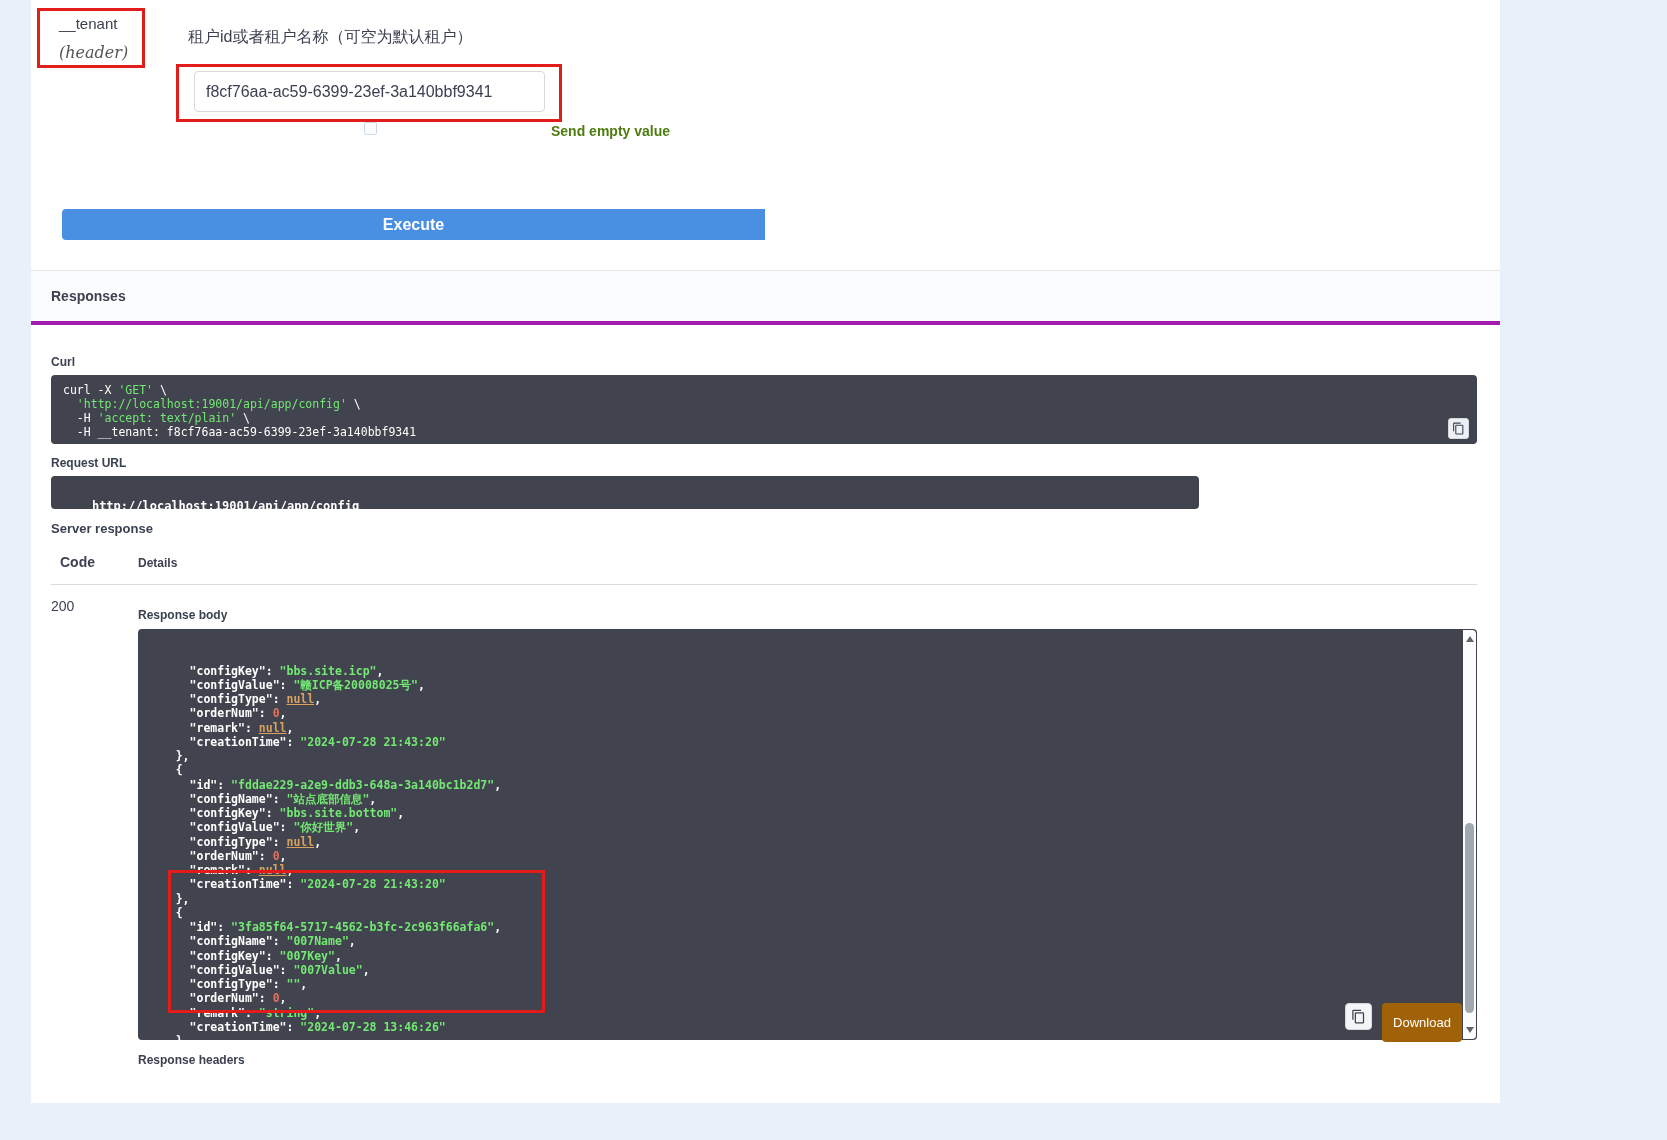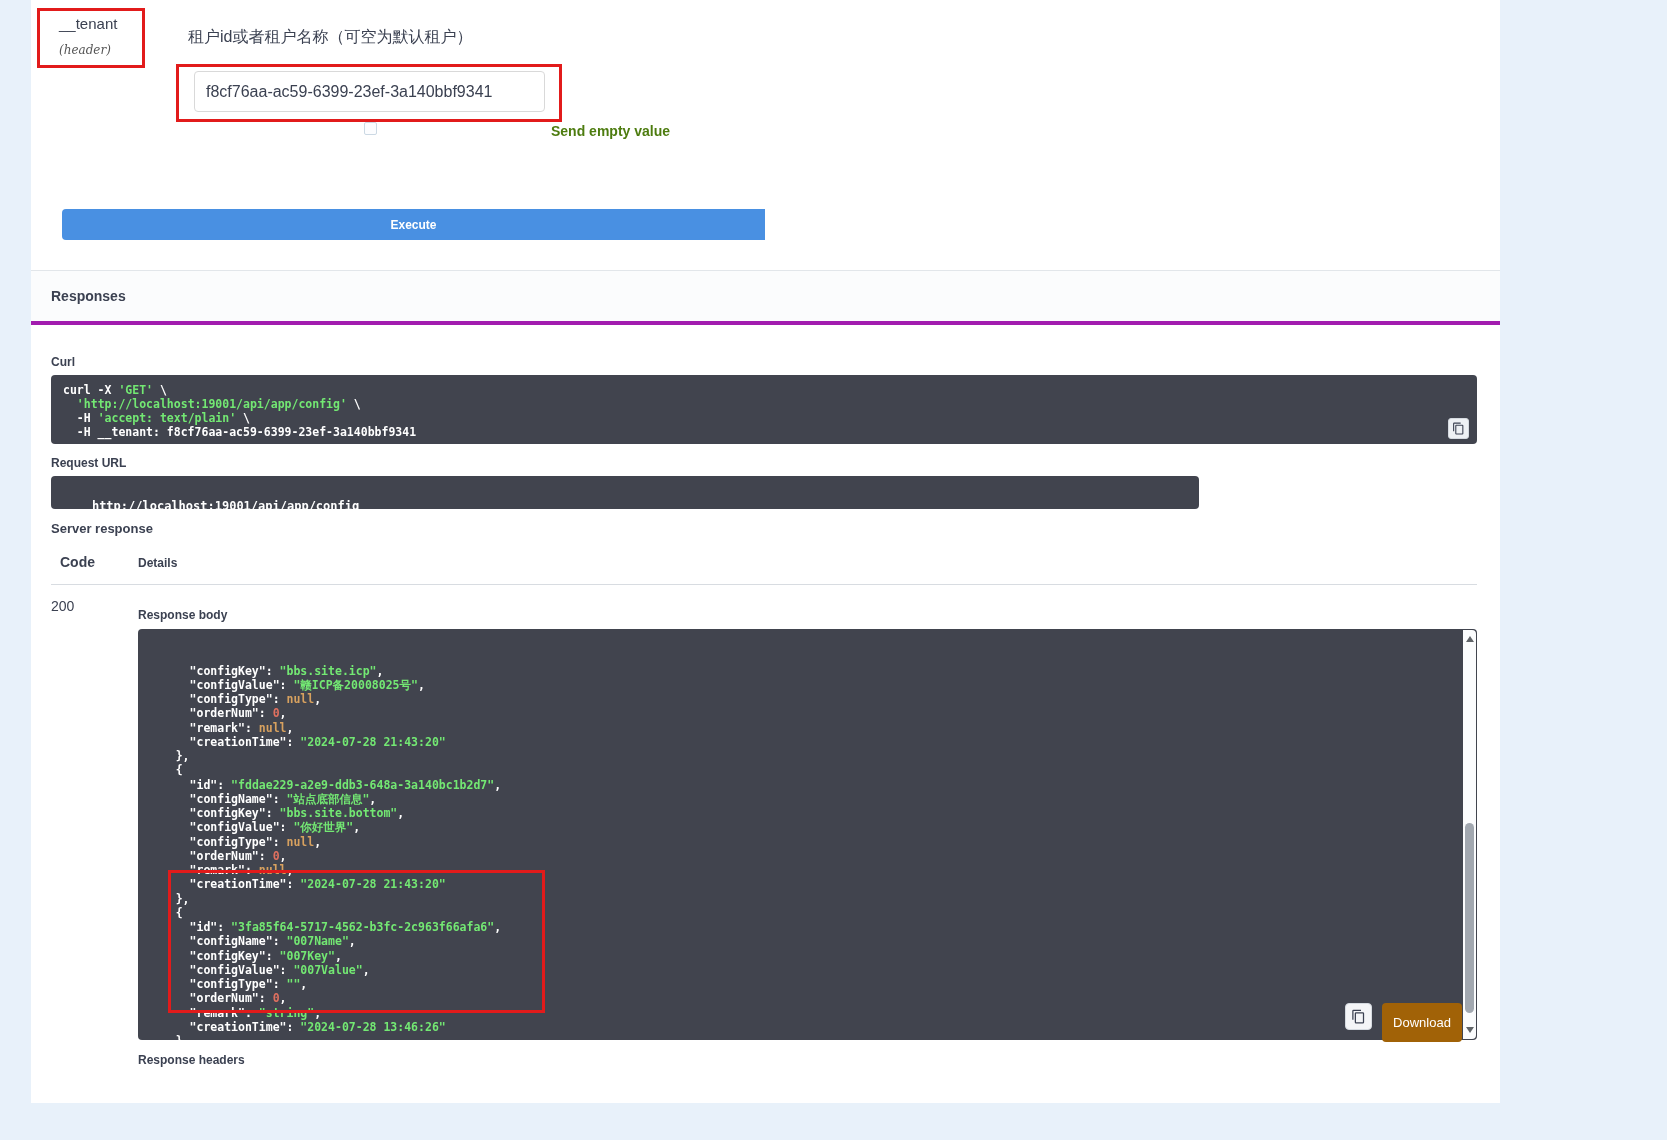--- a/index.html
+++ b/index.html
@@ -16,56 +16,56 @@
   body{font-family:"Liberation Sans",sans-serif;background:#e8f1fa;}
   .page{position:relative;width:1667px;height:1140px;background:#e8f1fa;overflow:hidden;}
   .panel{position:absolute;left:31px;top:0;width:1469px;height:1103px;background:#ffffff;}
 
   .hl-box{position:absolute;border:3px solid var(--red);background:transparent;z-index:20;pointer-events:none;}
   .hl-tenant{left:37px;top:8px;width:108px;height:60px;}
   .hl-input{left:176px;top:64px;width:386px;height:58px;}
   .hl-response{left:168px;top:870px;width:377px;height:143px;}
 
   .param-name{position:absolute;left:19px;top:4px;font-size:15px;color:var(--ink);}
-  .param-in{position:absolute;left:19px;top:32px;font-family:"DejaVu Serif",serif;font-style:italic;font-size:12px;color:#555;}
+  .param-in{position:absolute;left:19px;top:32px;font-family:"DejaVu Serif",serif;font-style:italic;font-size:16px;color:#555;}
   .param-desc{position:absolute;left:188px;top:27px;font-size:16px;color:var(--ink);}
 
   .param-input{position:absolute;left:194px;top:71px;width:351px;height:41px;border:1px solid #d9d9d9;border-radius:4px;padding:8px 11px;font-size:16px;color:var(--ink);font-family:"Liberation Sans",sans-serif;background:#fff;}
 
   .checkbox{appearance:none;-webkit-appearance:none;position:absolute;left:364px;top:122px;width:13px;height:13px;border:1px solid #ccd9e4;background:#fcfdff;border-radius:2px;margin:0;}
   .send-empty{position:absolute;left:551px;top:123px;font-size:14px;font-weight:bold;color:#4d7c0f;}
 
-  .btn-execute{position:absolute;left:62px;top:209px;width:703px;height:31px;background:var(--accent);color:#fff;font-family:"Liberation Sans",sans-serif;font-size:12px;font-weight:bold;border:none;border-radius:4px 0 0 4px;cursor:pointer;}
+  .btn-execute{position:absolute;left:62px;top:209px;width:703px;height:31px;background:var(--accent);color:#fff;font-family:"Liberation Sans",sans-serif;font-size:16px;font-weight:bold;border:none;border-radius:4px 0 0 4px;cursor:pointer;}
   .btn-clear{position:absolute;left:765px;top:209px;width:702px;height:31px;background:#fff;color:var(--ink);font-family:"Liberation Sans",sans-serif;font-size:14px;font-weight:bold;border:1px solid #8c8c8c;border-radius:0 4px 4px 0;cursor:pointer;}
 
   .responses-band{position:absolute;left:31px;top:270px;width:1469px;height:55px;background:#fbfcfd;border-top:1px solid #e2e6ea;border-bottom:4px solid #a21caf;display:flex;align-items:center;padding-left:20px;}
   .responses-title{font-size:14px;font-weight:bold;color:var(--ink);}
 
   .lbl{position:absolute;font-size:12px;font-weight:bold;color:var(--ink);}
   .lbl-curl{left:51px;top:355px;}
   .lbl-requrl{left:51px;top:456px;}
   .lbl-server{left:51px;top:521px;font-size:13px;}
   .lbl-respbody{left:138px;top:608px;}
   .lbl-respheaders{left:138px;top:1053px;}
   .th-code{position:absolute;left:60px;top:554px;font-size:14px;font-weight:bold;color:var(--ink);}
   .th-details{position:absolute;left:138px;top:556px;font-size:12px;font-weight:bold;color:var(--ink);}
   .divider{position:absolute;left:51px;top:584px;width:1426px;height:1px;background:#d8dce1;}
   .status-code{position:absolute;left:51px;top:598px;font-size:14px;color:var(--ink);}
 
   .code{background:var(--codebg);border-radius:4px;color:#fff;font-family:"DejaVu Sans Mono","Liberation Mono",monospace;margin:0;white-space:pre;overflow:hidden;}
-  .curl-block{position:absolute;left:51px;top:375px;width:1426px;height:69px;padding:8px 12px;font-size:11.5px;line-height:14px;font-weight:700;}
+  .curl-block{position:absolute;left:51px;top:375px;width:1426px;height:69px;padding:8px 12px;font-size:11.5px;line-height:14px;font-weight:400;}
   .requrl-block{position:absolute;left:51px;top:476px;width:1148px;height:33px;padding:9px 12px;font-size:12px;font-weight:bold;}
   .response-block{position:absolute;left:138px;top:629px;width:1339px;height:411px;padding:6px 10px;font-size:11.5px;line-height:14.25px;font-weight:600;}
   .response-block pre{margin:0;font:inherit;color:inherit;white-space:pre;}
 
   .tok-plain{color:#ffffff;}
   .tok-string,.tok-str{color:var(--str);}
   .tok-key{color:#ffffff;}
   .tok-num{color:var(--num);}
-  .tok-null{color:var(--nul);}
+  .tok-null{color:var(--nul);text-decoration:underline;}
 
   .copy-btn{position:absolute;display:flex;align-items:center;justify-content:center;background:#eef1f4;border:1px solid #d5dae0;border-radius:3px;cursor:pointer;z-index:15;}
   .curl-copy{left:1448px;top:418px;width:21px;height:21px;}
   .body-copy{left:1345px;top:1003px;width:27px;height:27px;background:#f4f5f7;border-radius:4px;}
 
   .btn-download{position:absolute;left:1382px;top:1003px;width:80px;height:39px;background:#a16207;color:#fff;font-family:"Liberation Sans",sans-serif;font-size:13px;font-weight:normal;border:none;border-radius:4px;cursor:pointer;z-index:15;}
 
   .scrollbar{position:absolute;right:1px;top:1px;width:13px;height:409px;background:#fbfcfd;border-radius:0 4px 4px 0;z-index:10;}
   .sb-arrow-up{position:absolute;top:6px;left:2.5px;width:0;height:0;border-left:4px solid transparent;border-right:4px solid transparent;border-bottom:6px solid #606468;}
   .sb-arrow-down{position:absolute;bottom:6px;left:2.5px;width:0;height:0;border-left:4px solid transparent;border-right:4px solid transparent;border-top:6px solid #606468;}

